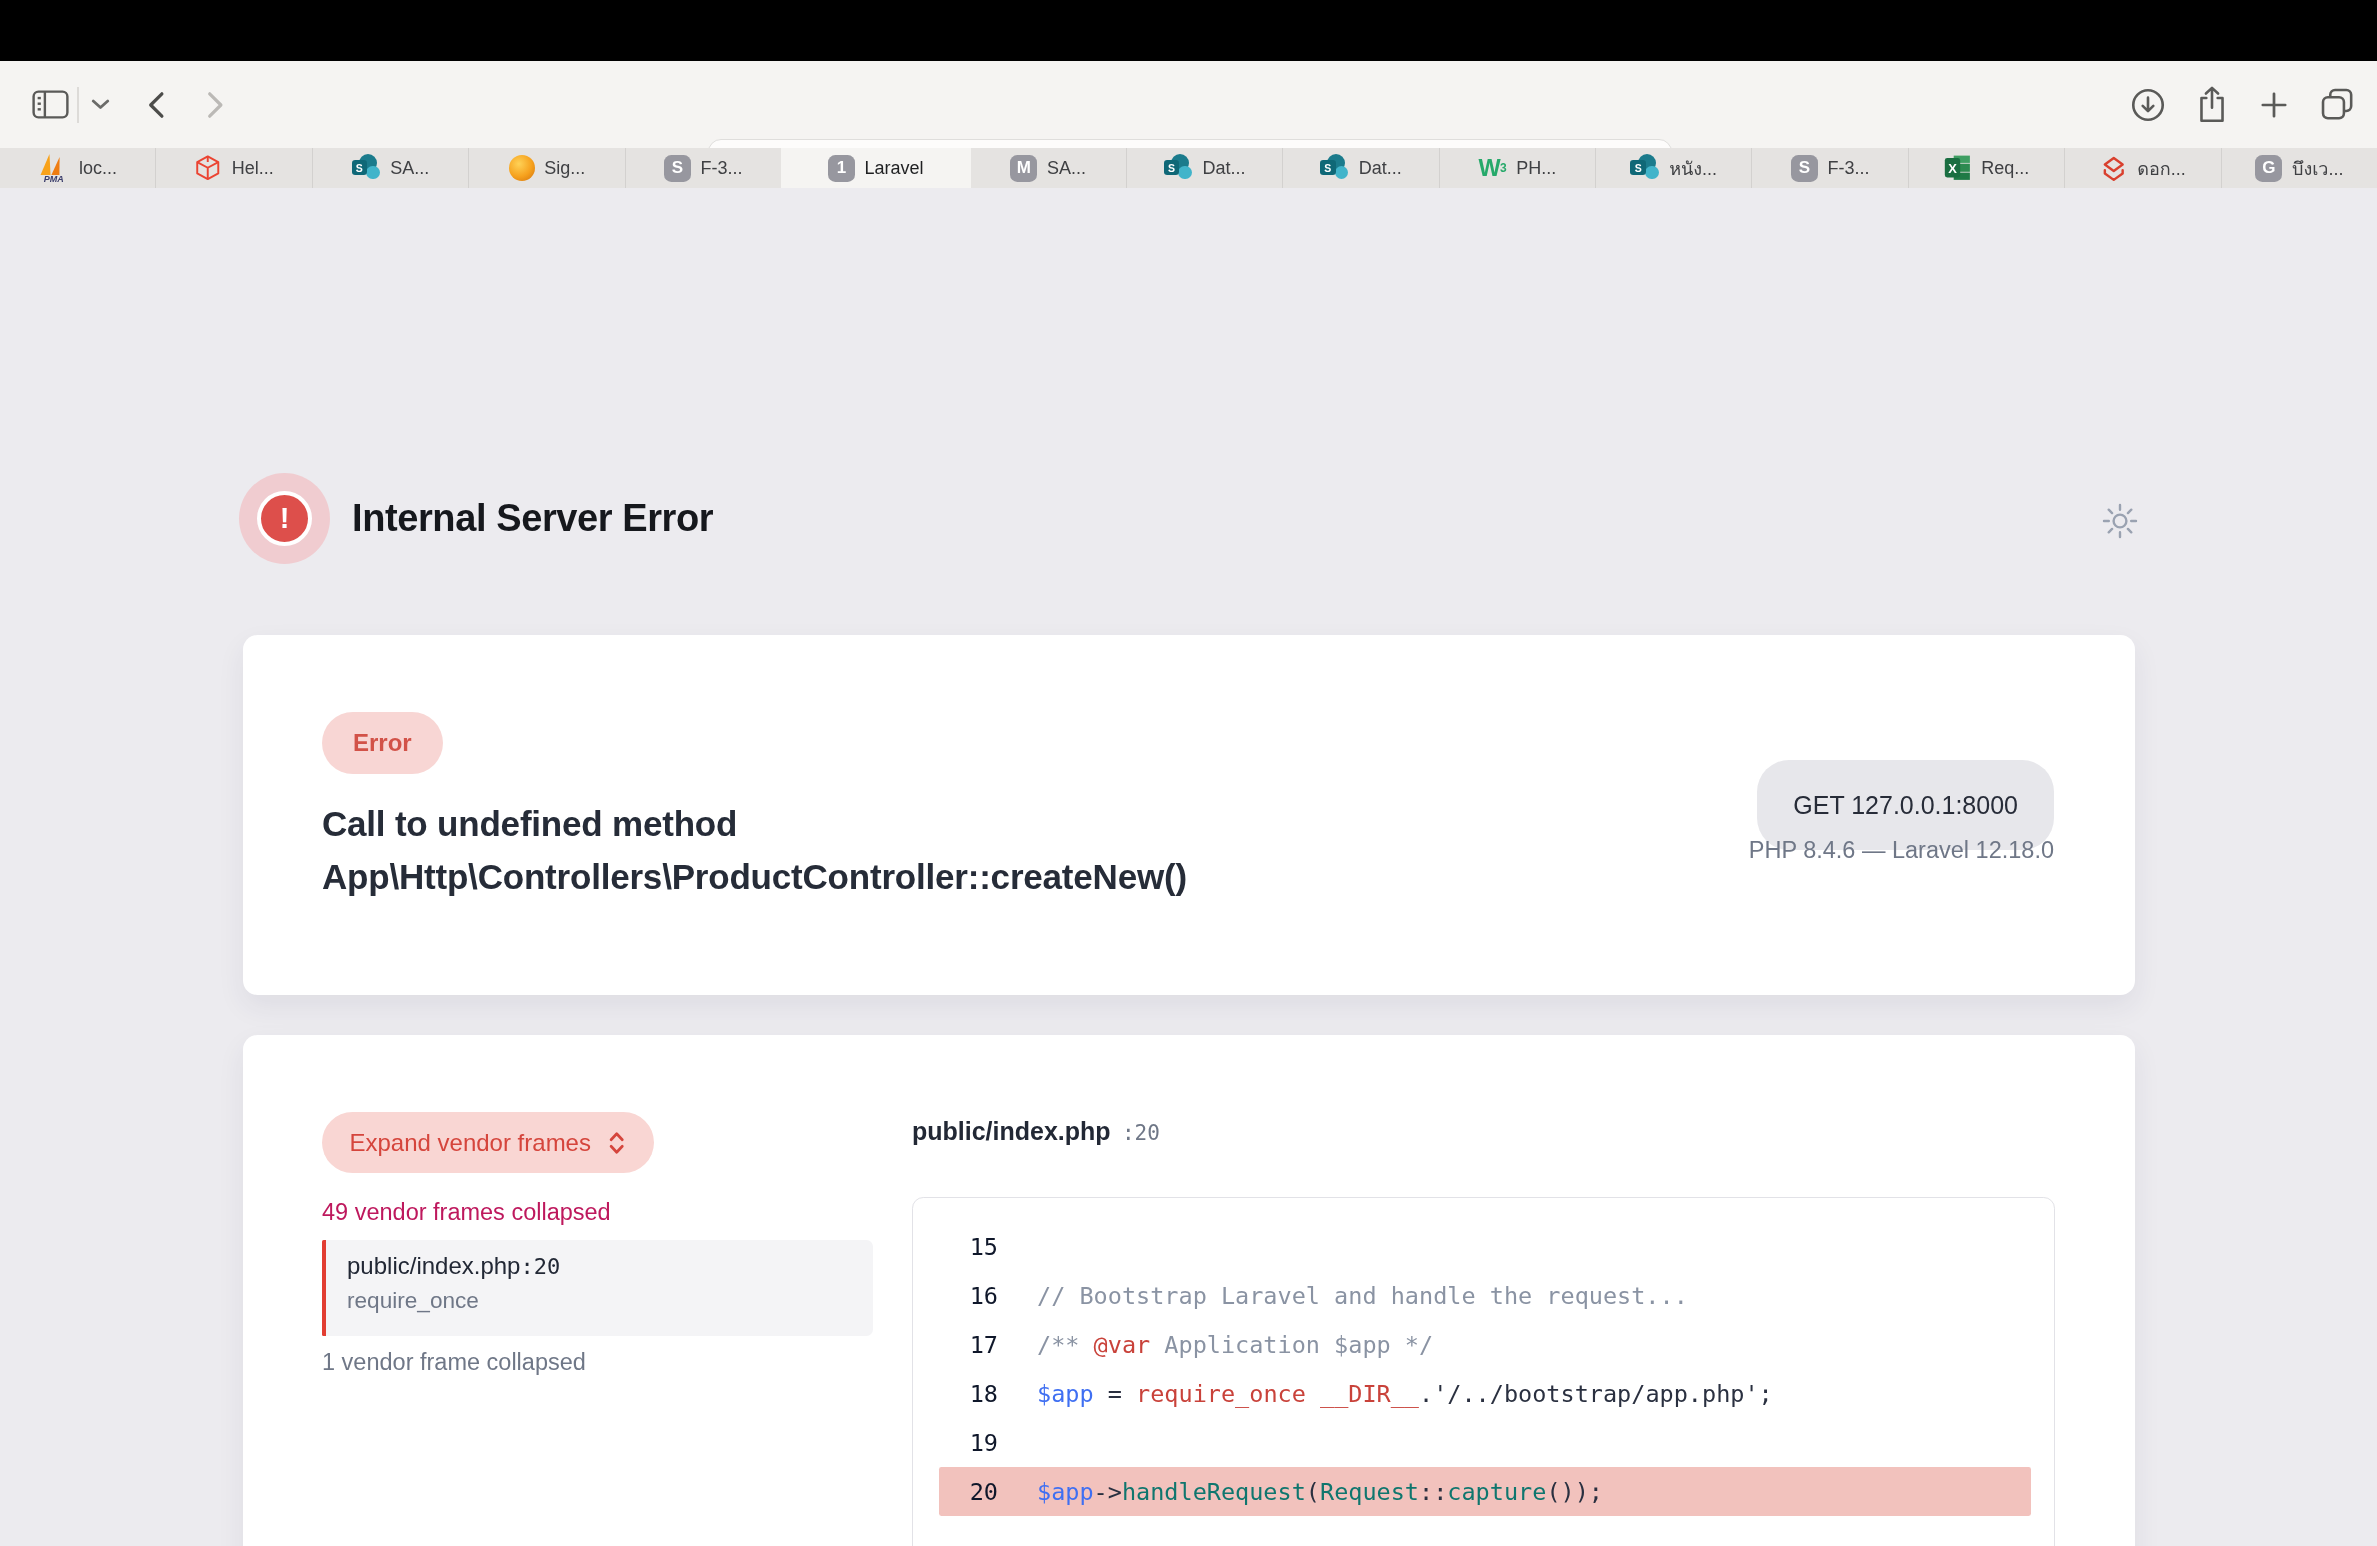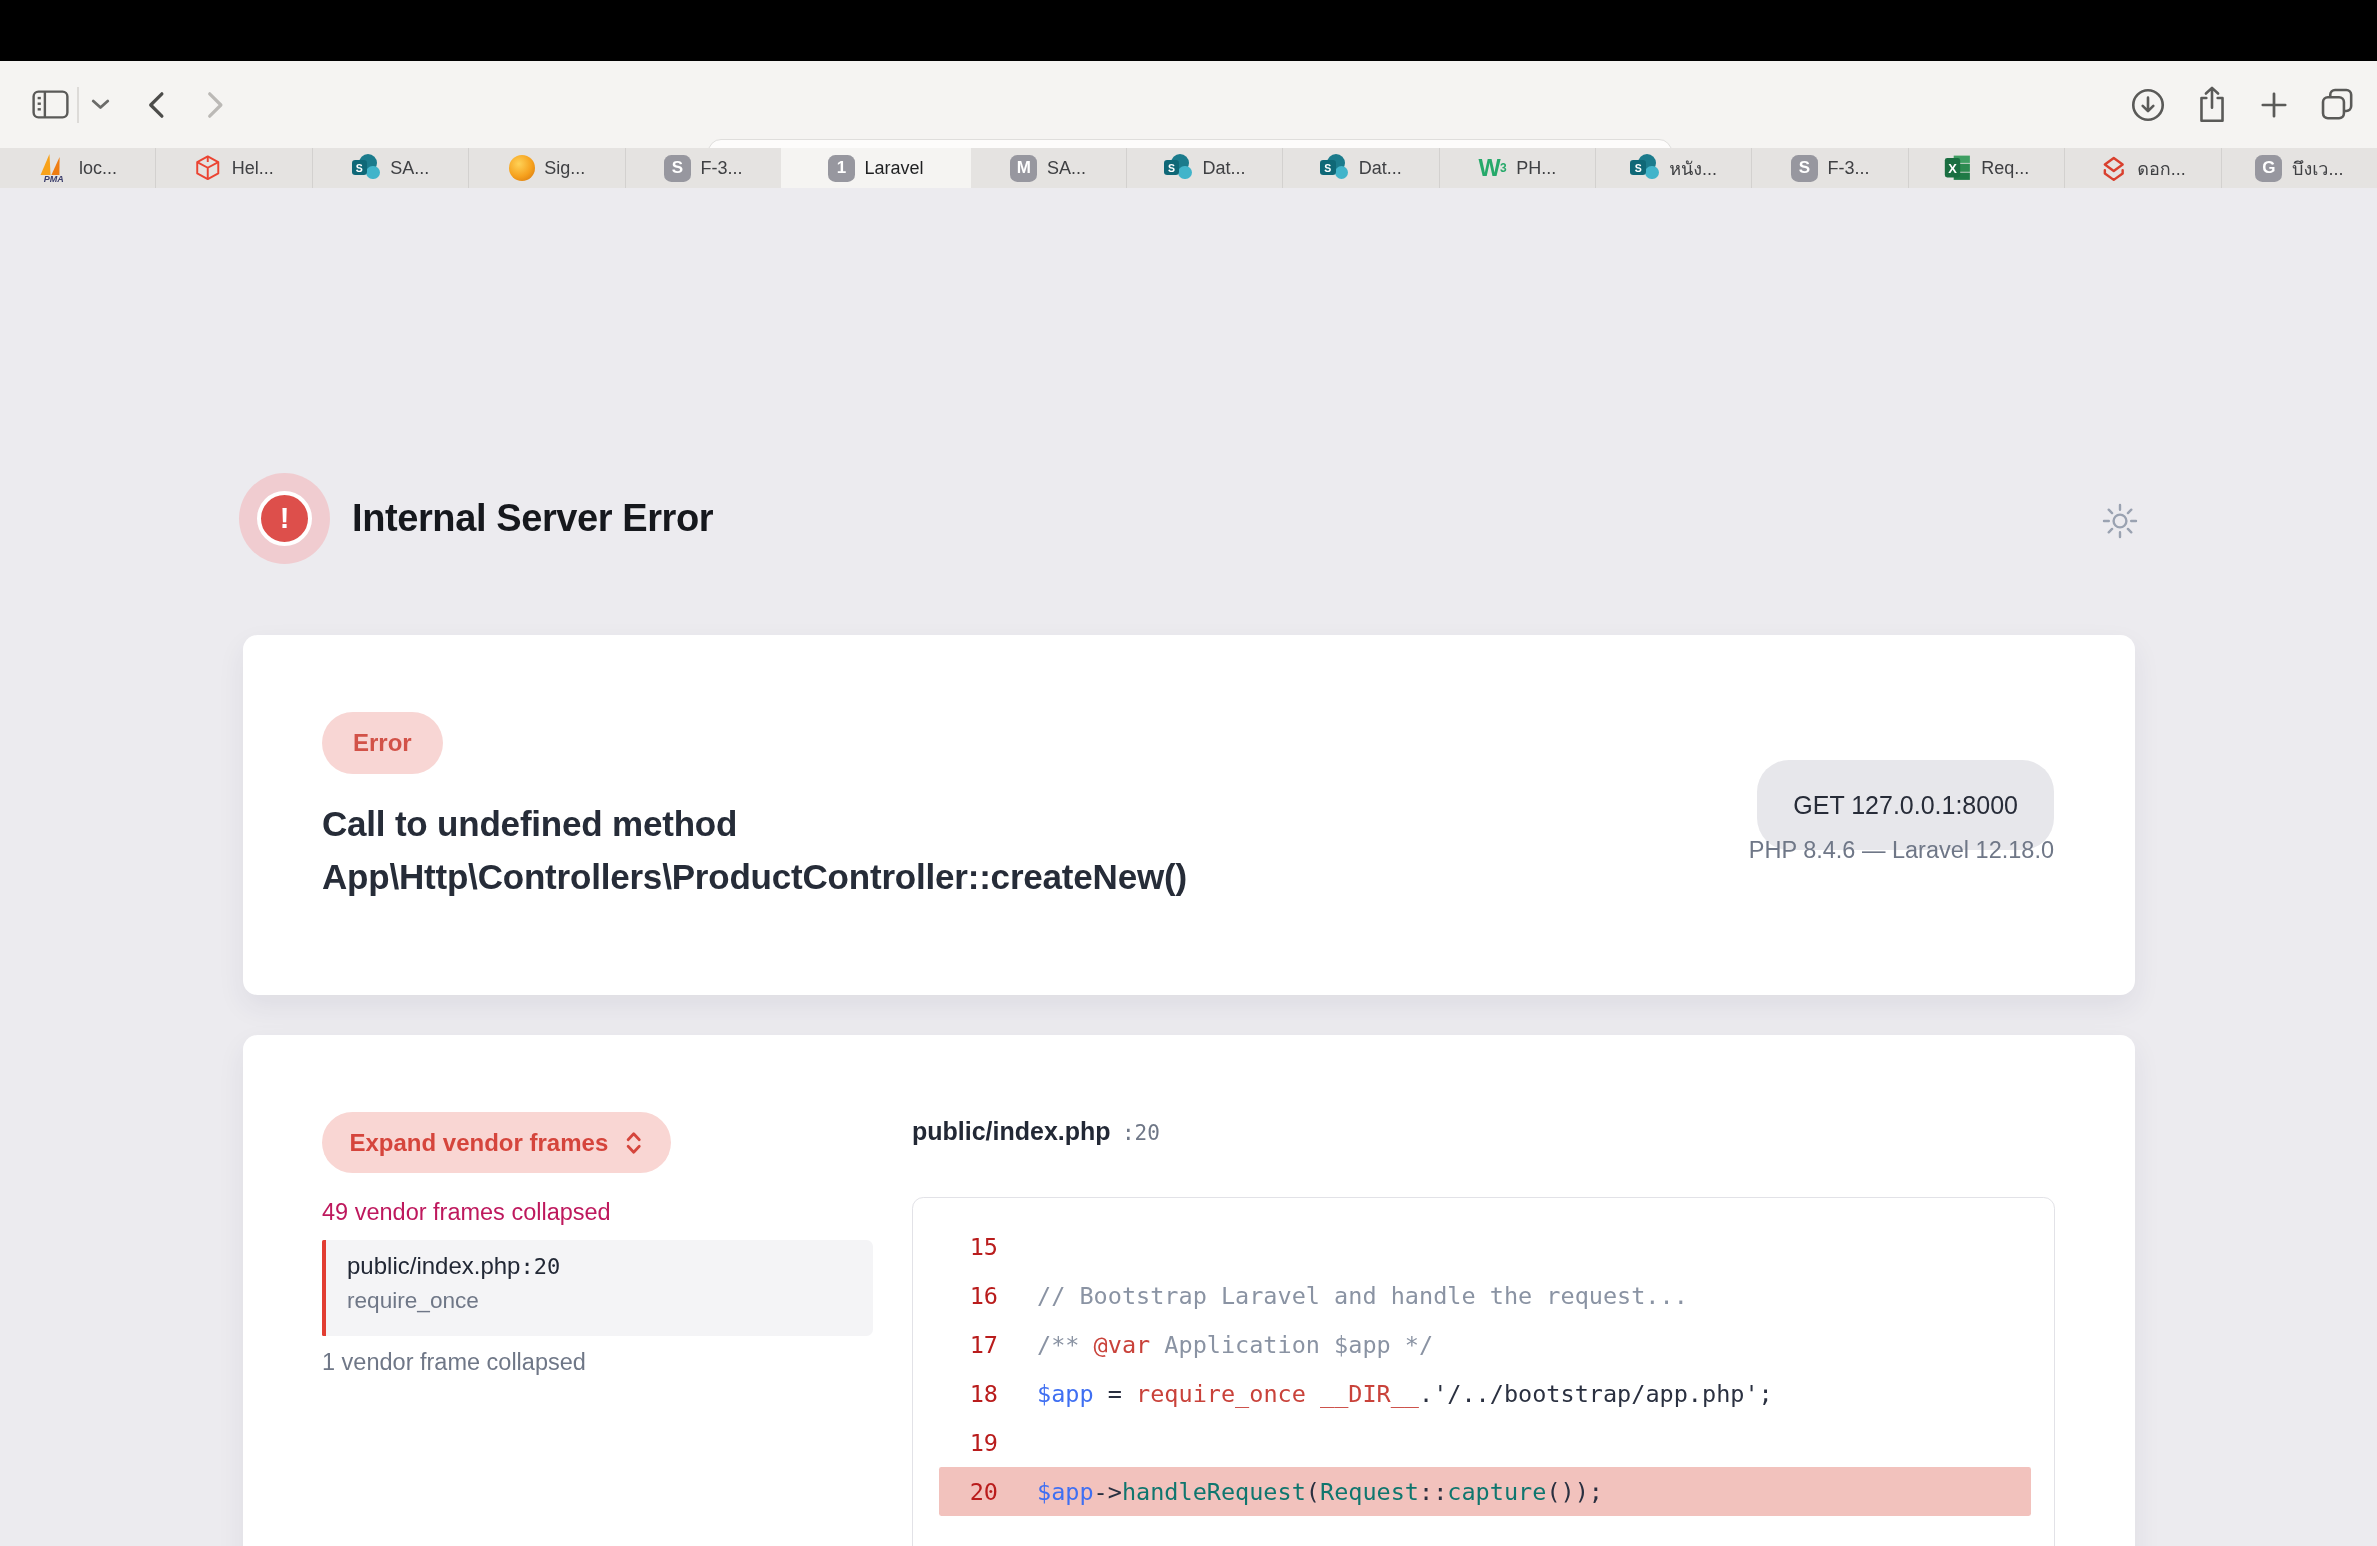--- a/index.html
+++ b/index.html
@@ -74,38 +74,38 @@
 
   .error-badge{position:absolute;left:79px;top:77px;background:#f8d6d4;color:#d25248;
     font-size:24px;font-weight:600;padding:0 31px;height:62px;border-radius:36px;
     display:inline-flex;align-items:center;}
   .error-msg{position:absolute;left:79px;top:162px;font-size:35px;font-weight:600;color:#262c38;line-height:53px;letter-spacing:-0.2px;}
   .req-badge{position:absolute;right:81px;top:125px;height:58px;background:#e7e7eb;color:#272c38;
     font-size:25px;padding:16px 36px;border-radius:32px;display:inline-flex;align-items:center;}
   .versions{position:absolute;right:81px;top:202px;font-size:23.5px;color:#6f7787;}
 
   .expand-btn{position:absolute;left:79px;top:77px;height:61px;background:#f9d6d3;color:#d5453c;
-    font-size:24px;font-weight:700;padding:0 27.5px;border-radius:34px;
+    font-size:24px;font-weight:400;padding:0 27.5px;border-radius:34px;
     display:inline-flex;align-items:center;gap:16px;}
   .collapsed-top{position:absolute;left:79px;top:164px;font-size:23.5px;color:#be185d;}
   .frame-item{position:absolute;left:79px;top:205px;width:526px;height:84px;background:#f4f4f6;
     border-left:4.9px solid #e23d32;border-radius:1.6px 6.5px 6.5px 1.6px;padding:12px 0 0 21px;}
   .frame-file{font-size:24px;color:#222835;}
   .frame-file .ln{font-family:"DejaVu Sans Mono", monospace;font-size:22px;}
   .frame-method{font-size:22.6px;color:#6f7787;margin-top:8px;}
   .collapsed-bottom{position:absolute;left:79px;top:314px;font-size:23.5px;color:#6f7787;}
 
   .code-header{position:absolute;left:669px;top:82px;display:flex;align-items:baseline;gap:11.3px;}
   .code-file{font-size:25px;font-weight:600;color:#222835;}
   .code-ref{font-family:"DejaVu Sans Mono", monospace;font-size:21px;color:#6f7787;}
   .codebox{position:absolute;left:669px;top:162px;width:1143px;height:615px;
     background:#fff;border:1.6px solid #e2e2e7;border-radius:11.3px;padding-top:24px;box-sizing:border-box;overflow:hidden;}
   .code-row{position:relative;height:49px;display:flex;align-items:center;
     font-family:"DejaVu Sans Mono", monospace;font-size:23.5px;}
-  .code-row .num{position:relative;z-index:1;width:85px;text-align:right;color:#b91c1c;flex:none;}
+  .code-row .num{position:relative;z-index:1;width:85px;text-align:right;color:#0f172a;flex:none;}
   .code-row .src{position:relative;z-index:1;margin-left:39px;white-space:pre;}
   .code-row.hl::before{content:"";position:absolute;left:26px;right:22.6px;top:0;bottom:0;background:#f2c2bd;border-radius:2.4px;}
   .tok-plain{color:#2a3040;}
   .tok-comment{color:#8a93a3;}
   .tok-red{color:#c9423a;}
   .tok-blue{color:#3f6ff2;}
   .tok-purple{color:#0f766e;}
 
   svg{display:block;}
 </style>

